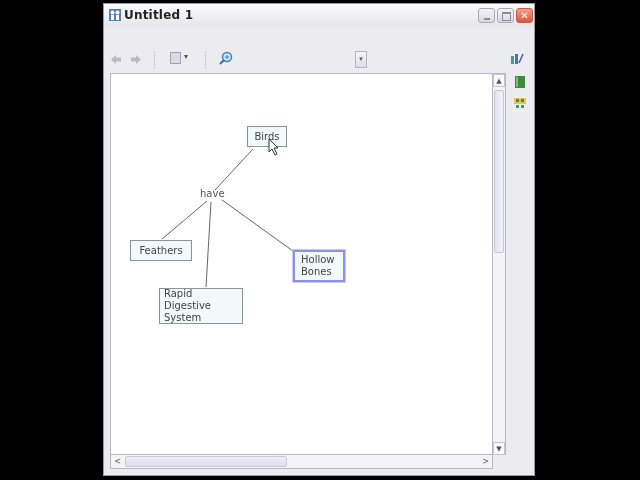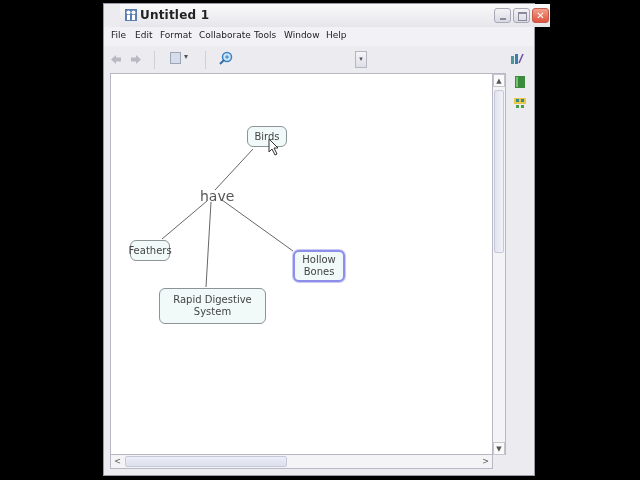--- a/index.html
+++ b/index.html
@@ -1,18 +1,18 @@
 <!DOCTYPE html>
 <html><head>
 <meta charset="utf-8">
 <style>
   html, body { margin:0; padding:0; }
   body { width:640px; height:480px; background:#000; position:relative; overflow:hidden; font-family:"DejaVu Sans", sans-serif; }
   .window { position:absolute; left:103px; top:3px; width:432px; height:473px; background:#ecebf0; border:1px solid #9c9aa8; box-sizing:border-box; }
-  .titlebar { position:absolute; left:0; top:0; width:100%; height:23px; background:linear-gradient(#fafafb,#e6e5ea);margin-left:16px; }
+  .titlebar { position:absolute; left:0; top:0; width:100%; height:23px; background:linear-gradient(#fafafb,#e6e5ea); }
   .app-icon { position:absolute; left:5px; top:5px; width:12px; height:12px; }
   .title { position:absolute; left:20px; top:4px; font-size:12px; color:#222; font-weight:bold; letter-spacing:0.2px; }
   .wbtn { position:absolute; top:4px; width:17px; height:15px; border:1px solid #a8a8b6; border-radius:3px; background:linear-gradient(#f4f4f7,#d9d9e2); box-sizing:border-box; }
   .wbtn.min { left:374px; }
   .wbtn.max { left:393px; }
   .wbtn.close { left:412px; background:linear-gradient(#f0a08c,#e0533d); border-color:#c45a4a; }
   .wbtn .g { position:absolute; left:0; top:0; width:100%; height:100%; text-align:center; font-size:10px; line-height:13px; color:#fff; }
   .min .bar { position:absolute; left:5px; top:9px; width:6px; height:2px; background:#8a8a98; }
   .max .box { position:absolute; left:4px; top:3px; width:7px; height:6px; border:1px solid #8a8a98; border-top-width:2px; }
   .menubar { position:absolute; left:0; top:23px; width:100%; height:19px; background:#f2f1f5; }
@@ -29,23 +29,23 @@
   .canvas { position:absolute; left:6px; top:69px; width:383px; height:382px; background:#fff; border:1px solid #b8b8c4; box-sizing:border-box; }
   .vscroll { position:absolute; left:389px; top:69px; width:13px; height:382px; background:#f4f4f7; border-top:1px solid #b8b8c4; border-right:1px solid #b8b8c4; box-sizing:border-box; }
   .vscroll .up { position:absolute; left:0; top:0; width:12px; height:13px; border:1px solid #c6c6d0; box-sizing:border-box; font-size:7px; text-align:center; line-height:12px; color:#555; background:#fafafb; }
   .vscroll .down { position:absolute; left:0; bottom:0; width:12px; height:13px; border:1px solid #c6c6d0; box-sizing:border-box; font-size:7px; text-align:center; line-height:12px; color:#555; background:#fafafb; }
   .vscroll .thumb { position:absolute; left:1px; top:16px; width:10px; height:163px; background:linear-gradient(90deg,#e2e3ef,#f0f1f8); border:1px solid #c6c8d8; box-sizing:border-box; border-radius:2px; }
   .hscroll { position:absolute; left:6px; top:451px; width:383px; height:14px; background:#f4f4f7; border:1px solid #b8b8c4; border-top:none; box-sizing:border-box; }
   .hscroll .left { position:absolute; left:0; top:0; width:13px; height:13px; font-size:8px; text-align:center; line-height:13px; color:#555; }
   .hscroll .right { position:absolute; right:0; top:0; width:13px; height:13px; font-size:8px; text-align:center; line-height:13px; color:#555; }
   .hscroll .thumb { position:absolute; left:14px; top:1px; width:162px; height:11px; background:linear-gradient(#eceef8,#dcdfec); border:1px solid #c6c8d8; box-sizing:border-box; border-radius:2px; }
   .side-tool { position:absolute; left:410px; width:12px; height:12px; }
-  .node { position:absolute; box-sizing:border-box; border:1px solid #8c9498; border-radius:6px; background:#f1f9f9; font-size:10px; color:#444; text-align:center; display:flex; align-items:center; justify-content:center; line-height:12px; }
+  .node { position:absolute; box-sizing:border-box; border:1px solid #8c9498; border-radius:0; background:#f1f9f9; font-size:10px; color:#444; text-align:left; display:flex; align-items:center; justify-content:center; line-height:12px; }
   .node.selected { border:2px solid #8d8fe8; box-shadow:0 0 0 1px #c8c9f4; }
-  .link-label { position:absolute; font-size:14px; color:#555; }
+  .link-label { position:absolute; font-size:10px; color:#555; }
   .lines { position:absolute; left:0; top:0; }
   .cursor { position:absolute; left:266px; top:137px; }
 </style>
 </head>
 <body>
 
 <div class="window">
 
   <div class="titlebar">
     <svg class="app-icon" viewBox="0 0 12 12">
@@ -60,29 +60,20 @@
         <span class="bar"></span>
       </div>
     <div class="wbtn max">
         <span class="box"></span>
       </div>
     <div class="wbtn close">
         <span class="g">✕</span>
       </div>
   </div>
 
-  <div class="menubar">
-    <span class="menu-item" style="left:7px">File</span>
-    <span class="menu-item" style="left:31px">Edit</span>
-    <span class="menu-item" style="left:56px">Format</span>
-    <span class="menu-item" style="left:95px">Collaborate</span>
-    <span class="menu-item" style="left:150px">Tools</span>
-    <span class="menu-item" style="left:180px">Window</span>
-    <span class="menu-item" style="left:222px">Help</span>
-  </div>
 
   <div class="toolbar">
     <svg class="nav-arrow" style="left:7px;top:8px" width="11" height="11" viewBox="0 0 11 11">
       <polygon points="0,5.5 5,1 5,3.5 10,3.5 10,7.5 5,7.5 5,10" fill="#b9b9c2"></polygon>
     </svg>
     <svg class="nav-arrow" style="left:26px;top:8px" width="11" height="11" viewBox="0 0 11 11">
       <polygon points="11,5.5 6,1 6,3.5 1,3.5 1,7.5 6,7.5 6,10" fill="#b9b9c2"></polygon>
     </svg>
     <div class="sep" style="left:50px"></div>
     <div class="view-icon"></div>
@@ -118,22 +109,22 @@
     <svg class="lines" width="383" height="382">
 
       <line x1="142" y1="75" x2="104" y2="116" stroke="#666" stroke-width="1"></line>
       <line x1="96" y1="127" x2="51" y2="165" stroke="#666" stroke-width="1"></line>
       <line x1="100" y1="128" x2="95" y2="213" stroke="#666" stroke-width="1"></line>
       <line x1="111" y1="126" x2="182" y2="177" stroke="#666" stroke-width="1"></line>
     </svg>
 
     <div class="node" style="left:136px;top:52px;width:40px;height:21px">Birds</div>
     <span class="link-label" style="left:89px;top:114px">have</span>
-    <div class="node" style="left:19px;top:166px;width:40px;height:21px">Feathers</div>
-    <div class="node" style="left:48px;top:214px;width:107px;height:36px;padding:0 4px">Rapid Digestive System</div>
+    <div class="node" style="left:19px;top:166px;width:62px;height:21px">Feathers</div>
+    <div class="node" style="left:48px;top:214px;width:84px;height:36px;padding:0 4px">Rapid Digestive System</div>
     <div class="node selected" style="left:182px;top:176px;width:52px;height:32px;padding:0 6px">Hollow Bones</div>
 
     <svg class="cursor" style="left:157px;top:64px" width="12" height="18" viewBox="0 0 12 18">
       <polygon points="1,1 1,14 4,11 7,17 9,16 6,10 10,10" fill="#fff" stroke="#333" stroke-width="1"></polygon>
     </svg>
   </div>
 
   <div class="vscroll">
     <div class="up">▲</div>
     <div class="thumb"></div>

